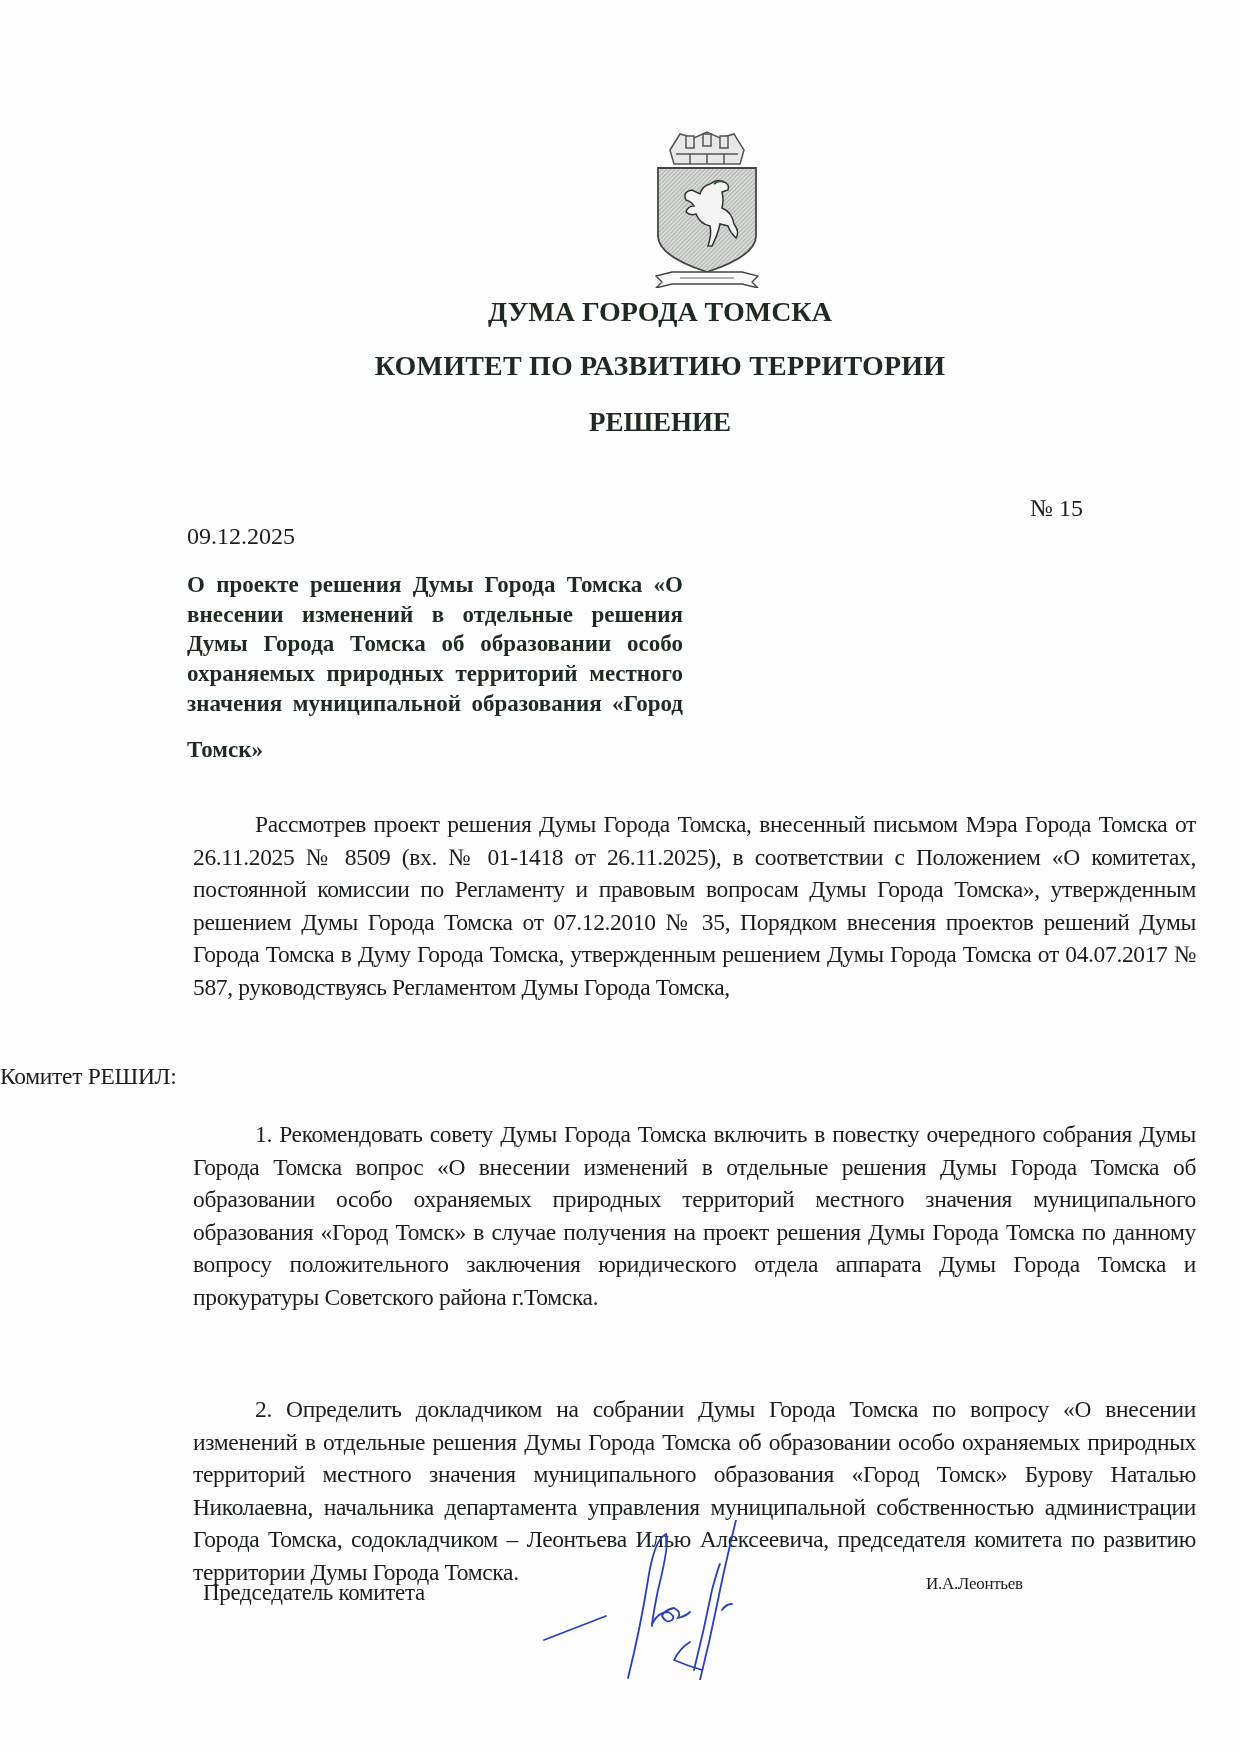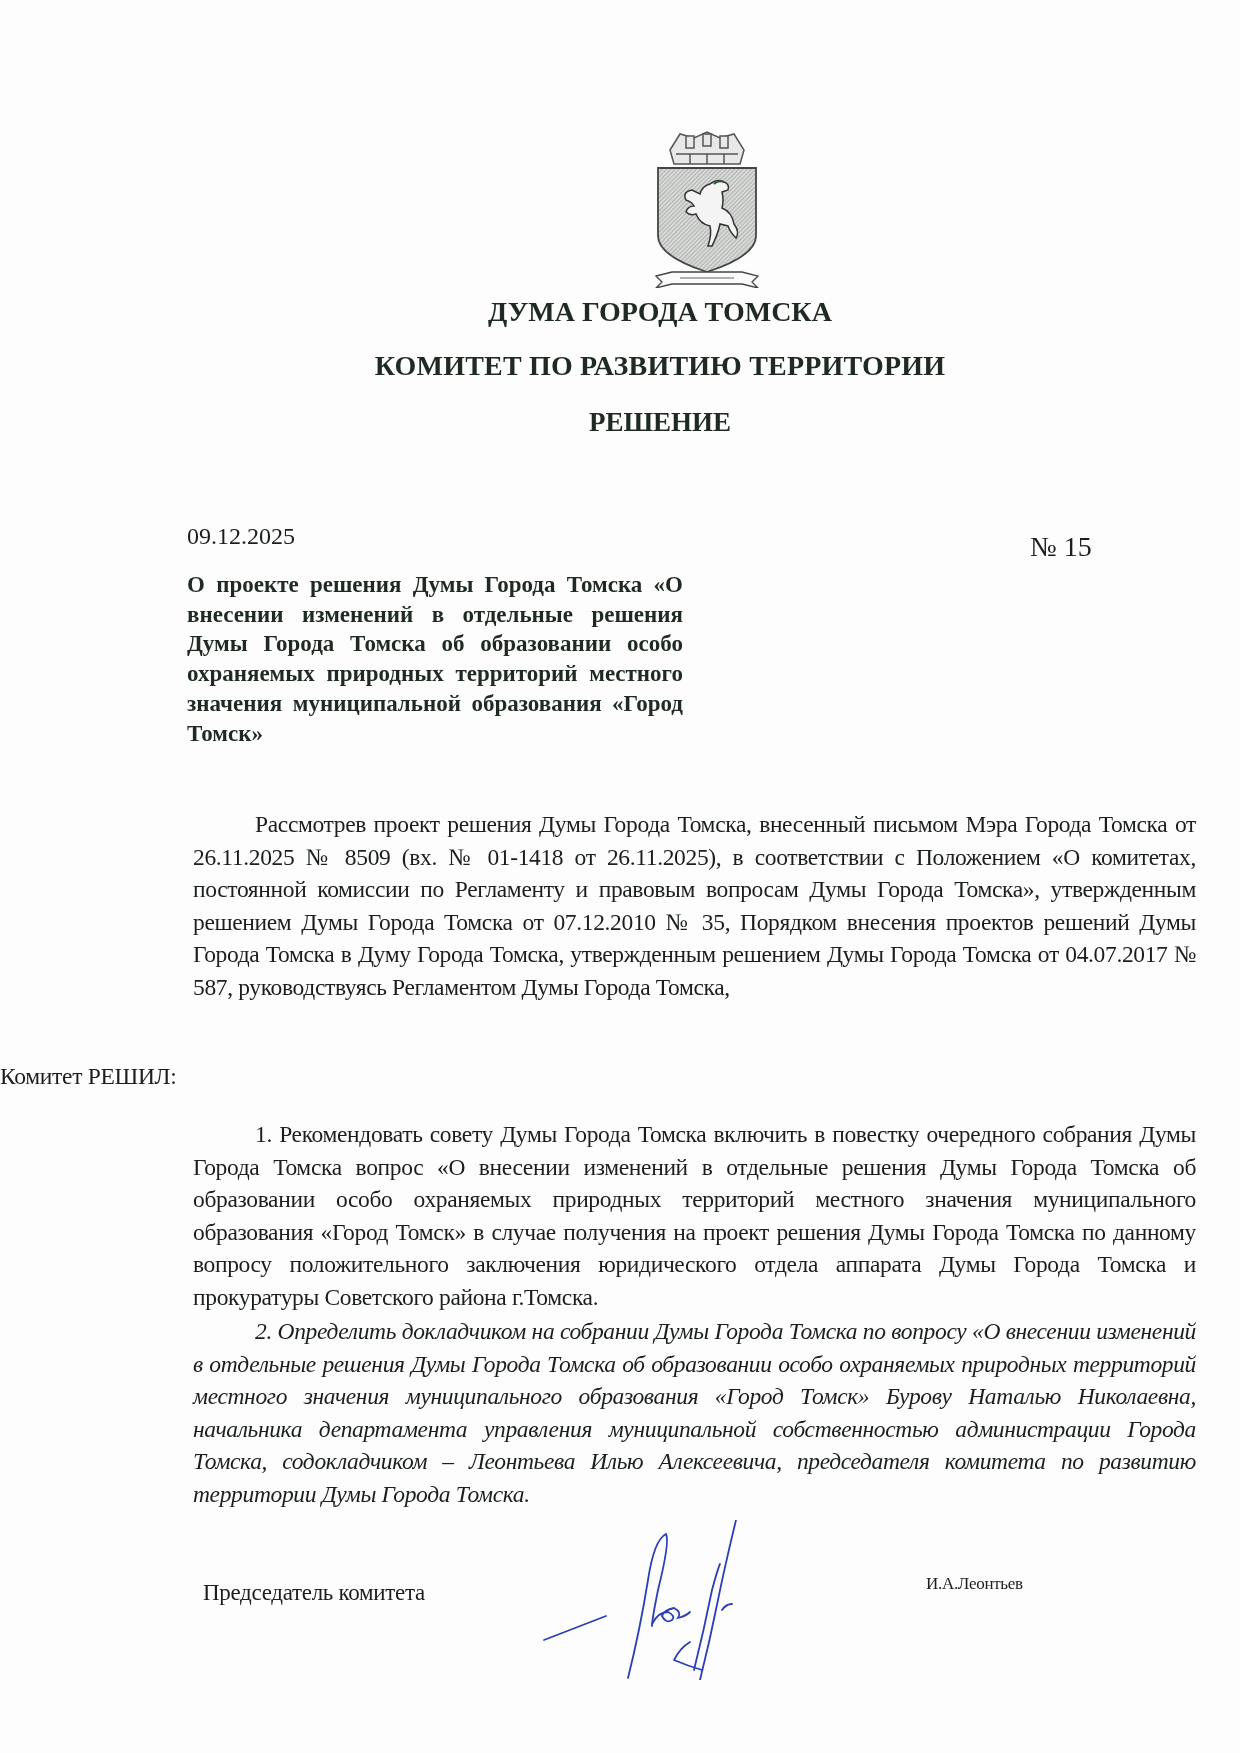--- a/index.html
+++ b/index.html
@@ -8,33 +8,33 @@
     .page { position: absolute; left: 0; top: 0; width: 1240px; height: 1753px; background: #fdfdfd; padding-left: 22px; }
 
     .emblem { position: absolute; left: 652px; top: 128px; width: 110px; height: 160px; }
 
     .hdr { position: absolute; left: 0; width: 1240px; text-align: center; font-weight: bold; color: #1e2a22; }
     .hdr.h1 { top: 296px; font-size: 28px; left: 40px; }
     .hdr.h2 { top: 350px; font-size: 28px; left: 40px; letter-spacing: 0.2px; }
     .hdr.h3 { top: 407px; font-size: 27px; left: 40px; }
 
     .date { position: absolute; left: 187px; top: 495px; font-size: 24px; margin-top: 28px; }
-    .num { position: absolute; left: 1030px; top: 495px; font-size: 28px; margin-top: 36px; }
+    .num { position: absolute; left: 1030px; top: 495px; font-size: 24px; }
 
     .subject { position: absolute; left: 187px; top: 570px; width: 496px; font-weight: bold;
                font-size: 23px; line-height: 29.7px; text-align: justify; text-align-last: justify; color: #1e2a22; }
-    .subject .last { text-align-last: left; display: block; }
+    .subject .last { text-align-last: left; display: block; margin-top: 16px; }
 
     .para { position: absolute; left: 193px; width: 1003px; font-size: 23.5px; line-height: 32.5px;
             text-align: justify; letter-spacing: -0.35px; font-stretch: condensed; }
     .para .ind { display: inline-block; width: 62px; }
     .p1 { top: 808px; }
     .decided { position: absolute; left: 0; width: 1240px; top: 1063px; text-align: left; font-size: 23.5px; letter-spacing: -0.3px; }
     .p2 { top: 1118px; }
-    .p3 { top: 1315px; font-style: italic; }
+    .p3 { top: 1393px; }
 
     .sig-title { position: absolute; left: 203px; top: 1580px; font-size: 23px; letter-spacing: -0.3px; }
     .sig-name { position: absolute; left: 926px; top: 1574px; font-size: 17px; letter-spacing: -0.3px; }
     .signature { position: absolute; left: 540px; top: 1520px; width: 290px; height: 160px; }
   </style>
 </head>
 <body>
 
 <div class="page">
 

